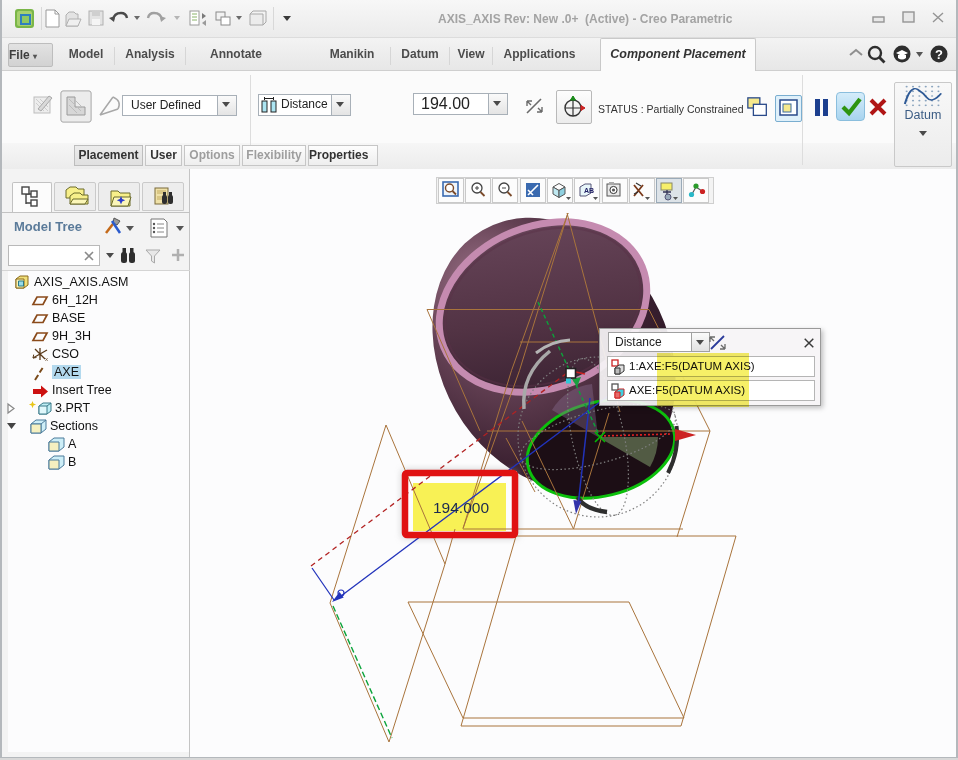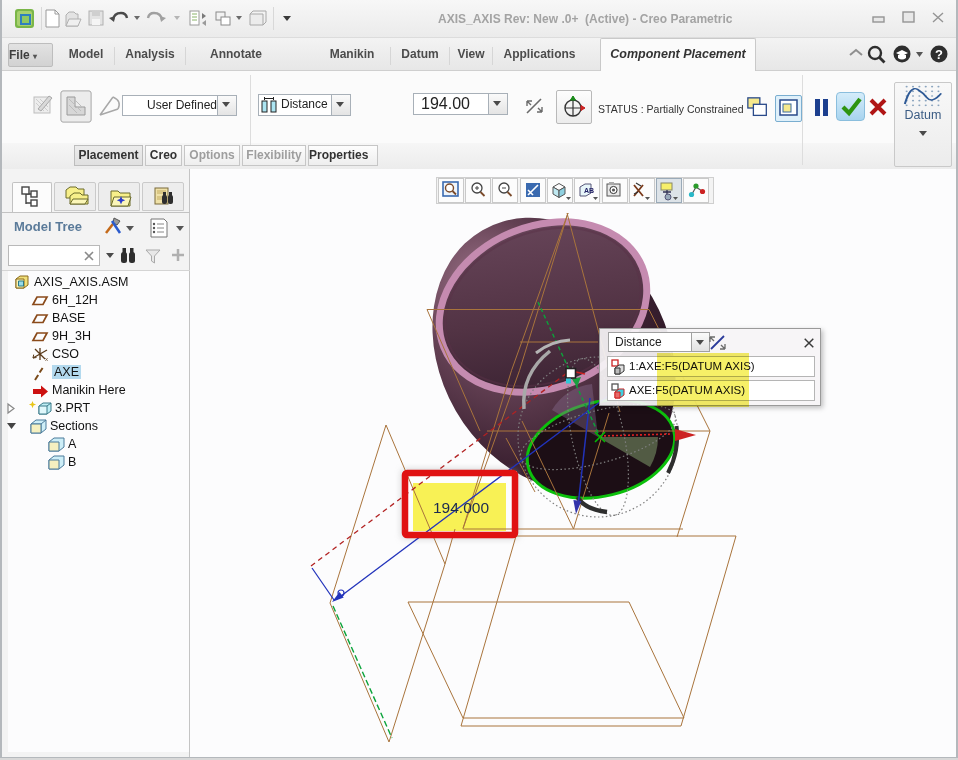--- a/index.html
+++ b/index.html
@@ -100,21 +100,21 @@
     <path d="M6 10 l12 12 M6 14 l8 8 M10 10 l8 8" stroke="#cdcdcd"></path>
     <path d="M8 20 L19 7 l3 2 L11 22 z" fill="#d9d9d9" stroke="#a9a9a9"></path>
     <rect x="31" y="2" width="30" height="31" fill="linear-gradient(#fff,#e5e5e5)" stroke="#b9b9b9" rx="2"></rect>
     <rect x="31" y="2" width="30" height="31" fill="#ececec" stroke="#b5b5b5" rx="2"></rect>
     <path d="M37 8 v18 h18 v-8 h-10 v-10 z" fill="#d7d7d7" stroke="#9a9a9a"></path>
     <path d="M39 10 l12 12 M39 16 l8 8 M44 10 l9 9" stroke="#bdbdbd"></path>
     <path d="M70 26 L83 8 M70 26 L88 20" stroke="#a8a8a8" stroke-width="1.5"></path>
     <path d="M83 8 Q92 12 88 20" fill="none" stroke="#a8a8a8" stroke-width="1.5"></path>
   </svg>
 
-  <div class="abs" style="left:122px;top:24px;width:96px;height:21px;background:#fff;border:1px solid #a8b0b8;font-size:12px;color:#222;line-height:19px;padding-left:8px;text-align:right;">User Defined</div>
+  <div class="abs" style="left:122px;top:24px;width:96px;height:21px;background:#fff;border:1px solid #a8b0b8;font-size:12px;color:#222;line-height:19px;padding-left:8px;">User Defined</div>
   <div class="abs" style="left:217px;top:24px;width:20px;height:21px;background:linear-gradient(#fafafa,#e4e4e4);border:1px solid #a8b0b8;"></div>
   <div class="abs" style="left:222px;top:31px;width:0;height:0;border-left:4px solid transparent;border-right:4px solid transparent;border-top:5px solid #4a4a4a;"></div>
 
   <div class="abs" style="left:258px;top:23px;width:74px;height:22px;background:#fff;border:1px solid #a8b0b8;"></div>
   <svg class="abs" style="left:261px;top:25px" width="18" height="18" viewBox="0 0 18 18">
     <rect x="1" y="5" width="5" height="11" fill="#ace5f2" stroke="#222"></rect>
     <rect x="10" y="5" width="5" height="11" fill="#ace5f2" stroke="#222"></rect>
     <path d="M3.5 2.5 h9 M3.5 1 v3 M12.5 1 v3" stroke="#222"></path>
   </svg>
   <div class="abs" style="left:281px;top:26px;font-size:12px;color:#222;">Distance</div>
@@ -193,21 +193,21 @@
         <circle cx="25" cy="32" r="1.2"></circle>
         <circle cx="32" cy="32" r="1.2"></circle>
         <circle cx="39" cy="32" r="1.2"></circle>
     </g>
     <path d="M2 30 Q8 2 16 8 Q22 13 26 20 Q32 30 42 14" fill="none" stroke="#2f5a96" stroke-width="2.2"></path>
   </svg>
   <div class="abs" style="left:894px;top:37px;width:58px;text-align:center;font-size:12.5px;color:#3b5c84;">Datum</div>
   <div class="abs" style="left:919px;top:60px;width:0;height:0;border-left:4px solid transparent;border-right:4px solid transparent;border-top:5px solid #4a4a4a;"></div>
 
   <div class="abs" style="left:74px;top:74px;width:69px;height:21px;background:linear-gradient(#ececec,#e0e0e0);border:1px solid #bdbdbd;font-size:12px;font-weight:bold;color:#333;text-align:center;line-height:19px;">Placement</div>
-  <div class="abs" style="left:145px;top:74px;width:37px;height:21px;background:linear-gradient(#fdfdfd,#eee);border:1px solid #c6c6c6;font-size:12px;font-weight:bold;color:#333;text-align:center;line-height:19px;">Creo</div>
+  <div class="abs" style="left:145px;top:74px;width:37px;height:21px;background:linear-gradient(#fdfdfd,#eee);border:1px solid #c6c6c6;font-size:12px;font-weight:bold;color:#333;text-align:center;line-height:19px;">User</div>
   <div class="abs" style="left:184px;top:74px;width:56px;height:21px;background:linear-gradient(#fdfdfd,#eee);border:1px solid #c6c6c6;font-size:12px;font-weight:bold;color:#9e9e9e;text-align:center;line-height:19px;">Options</div>
   <div class="abs" style="left:242px;top:74px;width:64px;height:21px;background:linear-gradient(#fdfdfd,#eee);border:1px solid #c6c6c6;font-size:12px;font-weight:bold;color:#9e9e9e;text-align:center;line-height:19px;">Flexibility</div>
   <div class="abs" style="left:308px;top:74px;width:70px;height:21px;background:linear-gradient(#fdfdfd,#eee);border:1px solid #c6c6c6;font-size:12px;font-weight:bold;color:#333;text-align:left;line-height:19px;">Properties</div>
 </div>
 
 <div class="abs" id="navpanel" style="left:0;top:169px;width:190px;height:591px;background:#f3f3f3;border-right:1px solid #c4c4c4;">
 
   <div class="abs" style="left:12px;top:13px;width:40px;height:30px;background:#fcfcfc;border:1px solid #c2c2c2;border-bottom:none;border-radius:2px 2px 0 0;"></div>
   <div class="abs" style="left:54px;top:13px;width:42px;height:29px;background:#ededed;border:1px solid #cacaca;border-radius:2px 2px 0 0;"></div>
   <div class="abs" style="left:98px;top:13px;width:42px;height:29px;background:#ededed;border:1px solid #cacaca;border-radius:2px 2px 0 0;"></div>
@@ -334,21 +334,21 @@
         <path d="M2 6 l5 -4 l10 0 l0 9 l-5 4 l-10 0 z" fill="#cdeef7" stroke="#4a7a9a"></path>
         <path d="M2 6 h10 v9 h-10 z" fill="#f5f0c0" stroke="#4a7a9a"></path>
       </g>
     </svg>
     <div class="abs" style="left:34px;top:4px;">AXIS_AXIS.ASM</div>
     <div class="abs" style="left:52px;top:22px;">6H_12H</div>
     <div class="abs" style="left:52px;top:40px;">BASE</div>
     <div class="abs" style="left:52px;top:58px;">9H_3H</div>
     <div class="abs" style="left:52px;top:76px;">CSO</div>
     <div class="abs" style="left:52px;top:94px;background:#b3d9ee;padding:0 2px;">AXE</div>
-    <div class="abs" style="left:52px;top:112px;">Manikin Here</div>
+    <div class="abs" style="left:52px;top:112px;">Insert Tree</div>
     <div class="abs" style="left:55px;top:130px;">3.PRT</div>
     <div class="abs" style="left:50px;top:148px;">Sections</div>
     <div class="abs" style="left:68px;top:166px;">A</div>
     <div class="abs" style="left:68px;top:184px;">B</div>
   </div>
 </div>
 
 <div class="abs" id="graphics" style="left:190px;top:169px;width:768px;height:591px;background:#fcfcfd;">
 <svg class="abs" style="left:0;top:0" width="768" height="591" viewBox="190 169 768 591">
   <defs>

